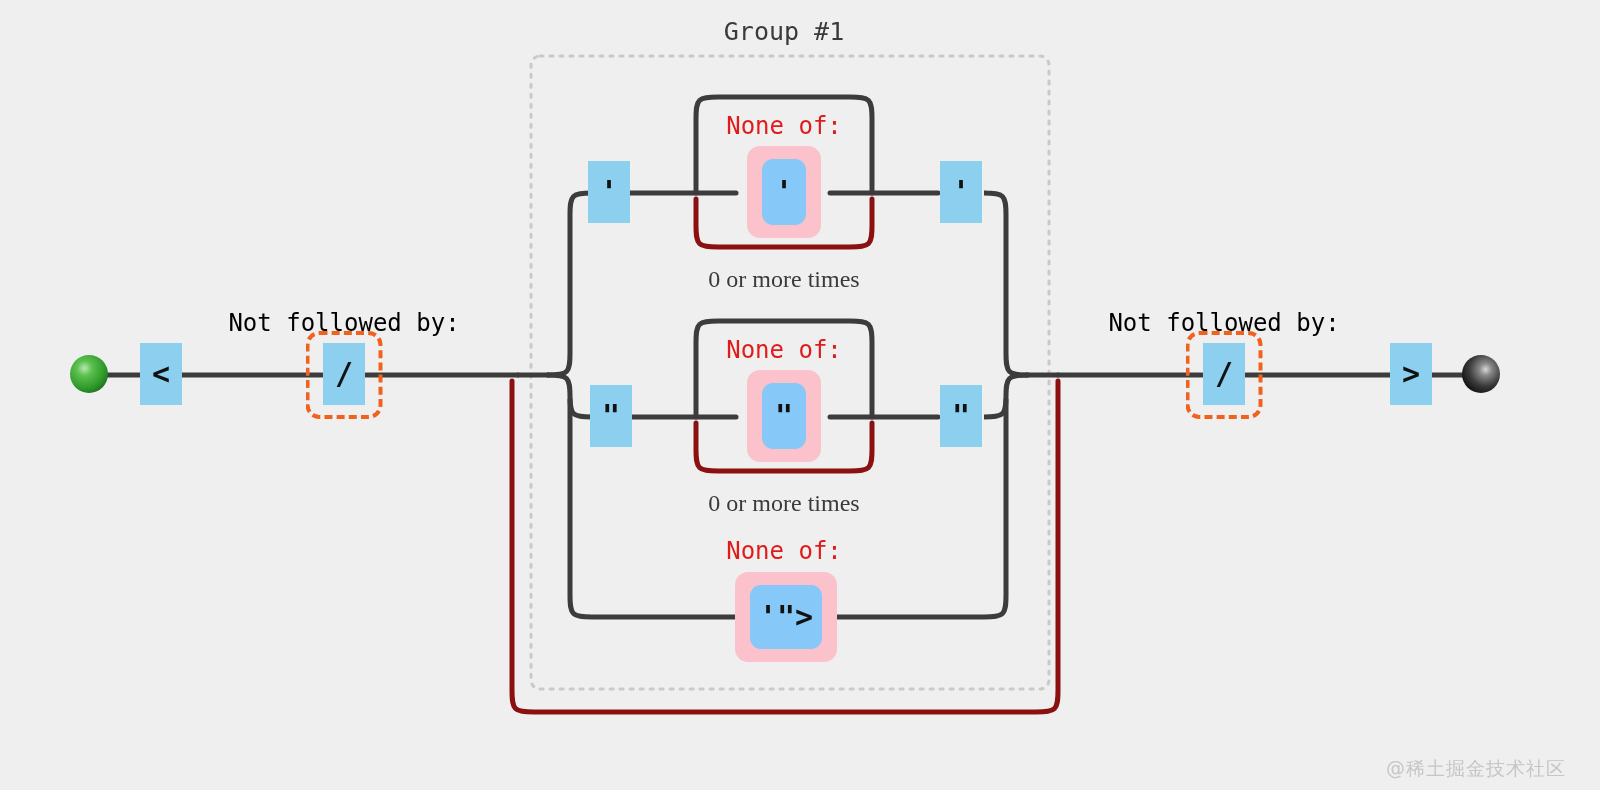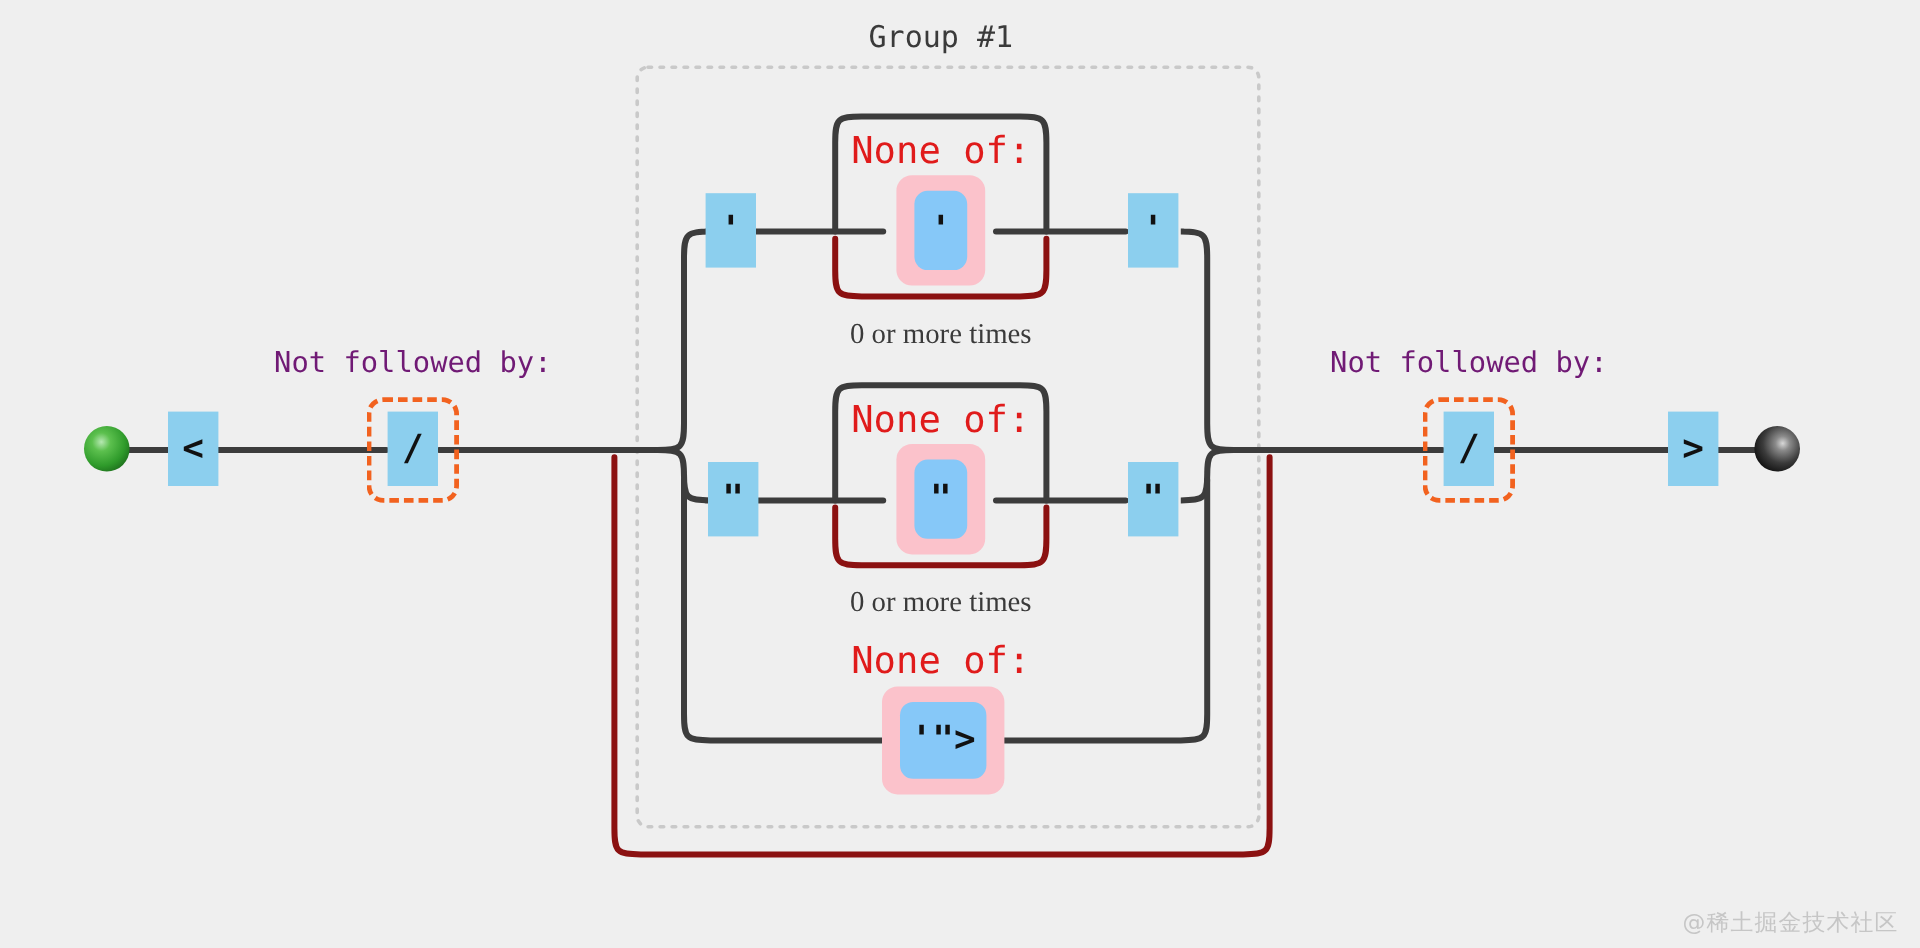--- a/index.html
+++ b/index.html
@@ -33,31 +33,32 @@
     font-family: "DejaVu Sans Mono", "Liberation Mono", monospace;
     transform: translate(-50%, -50%);
     text-align: center;
   }
   .lbl-group-title {
     font-size: 25px;
     color: #3a3a3a;
     letter-spacing: 0px;
   }
   .lbl-none-of {
-    font-size: 31px;
+    font-size: 24px;
     color: #e01b1b;
   }
   .lbl-quant {
     font-size: 24px;
     color: #3a3a3a;
     font-family: Liberation Serif, serif;
   }
   .lbl-lookahead {
     font-size: 24px;
-    color: #701a75;
+    color: #000000;
+    margin-top: 21px;
   }
   .token {
     position: absolute;
     background: #8ccfee;
     color: #111;
     display: flex;
     align-items: center;
     justify-content: center;
     font-family: "DejaVu Sans Mono", "Liberation Mono", monospace;
     font-size: 30px;
@@ -100,21 +101,21 @@
 
   .lookahead-box {
     position: absolute;
     border: 4px dashed #f2621f;
     border-radius: 14px;
     box-sizing: border-box;
     transform: translate(-50%, -50%);
   }
   .watermark {
     position: absolute;
-    right: 18px;
+    right: 34px;
     bottom: 8px;
     font-family: "DejaVu Sans", "Liberation Sans", sans-serif;
     font-size: 19px;
     color: #c6c6c6;
     letter-spacing: 1px;
     white-space: pre;
   }
 </style>
 </head>
 <body>

